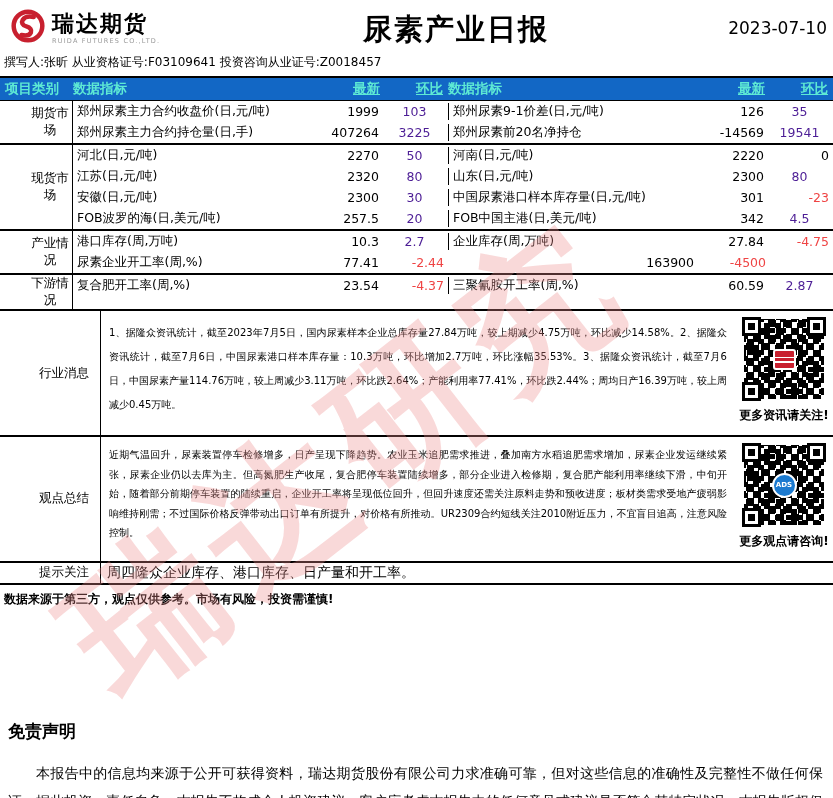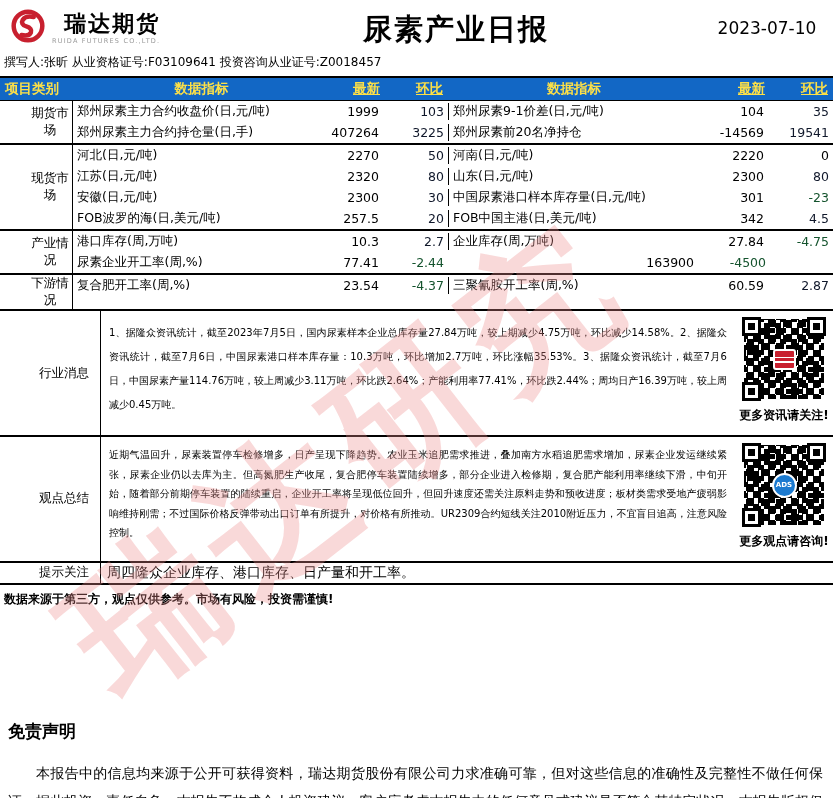--- a/index.html
+++ b/index.html
@@ -6,52 +6,52 @@
   html,body { background:#fff; }
   .page {
     position:relative; width:833px; height:798px; background:#fff;
     font-family:"DejaVu Sans","Liberation Sans",sans-serif; color:#000;
     overflow:hidden;
   }
   
   .rpt-header { display:flex; align-items:flex-start; padding:8px 6px 0 10px; }
   .logo-wrap { width:195px; display:flex; align-items:center; gap:6px; }
   .logo-text-col { display:flex; flex-direction:column; }
-  .logo-cn { font-size:22px; font-weight:bold; letter-spacing:2px; line-height:24px;text-align:right; }
+  .logo-cn { font-size:22px; font-weight:bold; letter-spacing:2px; line-height:24px; }
   .logo-en { font-size:6.5px; color:#999; letter-spacing:1.2px; margin-top:1px; }
   .rpt-title { flex:1; text-align:center; font-size:29px; font-weight:bold; letter-spacing:2px; padding-top:2px; }
-  .rpt-date { width:120px; text-align:center; font-size:17px; padding-top:10px; }
+  .rpt-date { width:120px; text-align:right; font-size:17px; padding-top:10px; }
   .author-line { font-size:12px; padding:4px 0 5px 4px; border-bottom:2px solid #000; }
 
   
   .thead {
     display:grid; grid-template-columns:73px 257px 55px 63px 252px 70px 63px;
-    background:#1267C5; color:#fde047; font-weight:bold; font-size:13.5px;
+    background:#1267C5; color:#5eead4; font-weight:bold; font-size:13.5px;
     height:23px; align-items:center; border-bottom:1px solid #000;
   }
   .thead .h-left { padding-left:5px; }
-  .thead .h-center { text-align:center; }
+  .thead .h-center { text-align:left; }
   .thead .h-right { text-align:right; padding-right:5px;text-decoration:underline; }
 
   .group { display:flex; border-bottom:2px solid #000; }
   .cat {
     width:73px; display:flex; align-items:center; justify-content:center;
     font-size:12.5px; border-right:1px solid #000; text-align:center;margin-left:28px;
   }
   .rows { flex:1; }
   .drow {
     display:grid; grid-template-columns:257px 55px 63px 252px 70px 63px;
     height:21px; align-items:center; font-size:12.5px;
   }
   .lbl { padding-left:4px; white-space:nowrap; overflow:hidden; }
   .val { text-align:right; padding-right:6px; }
   .chg { text-align:right; padding-right:4px; }
   .c4 { border-left:1px solid #000; }
-  .chg[data-dir="up"] { color:#0f172a; }
-  .chg[data-dir="down"] { color:#14532d; }
+  .chg[data-dir="up"] { color:#4c1d95;text-align:center; }
+  .chg[data-dir="down"] { color:#ef4444; }
   .chg[data-dir="flat"] { color:#000; }
 
   .sect { display:flex; border-bottom:2px solid #000; }
   .sect-body { flex:1; display:flex; }
   .sect-text { flex:1; font-size:10px; line-height:19.5px; padding:8px 8px 18px 8px; text-align:justify; }
   .news .sect-text { line-height:24px; padding-top:10px; }
   .qr-col { width:98px; display:flex; flex-direction:column; align-items:center; gap:6px; padding:6px 4px; }
   .qr {
     position:relative; width:84px; height:84px; background:#fff;
     background-image:
@@ -131,21 +131,21 @@
   </div>
 
   <div class="group">
     <div class="cat">期货市场</div>
     <div class="rows">
       <div class="drow">
         <div class="lbl">郑州尿素主力合约收盘价(日,元/吨)</div>
         <div class="val">1999</div>
         <div class="chg" data-dir="up">103</div>
         <div class="lbl c4">郑州尿素9-1价差(日,元/吨)</div>
-        <div class="val">104</div>
+        <div class="val">126</div>
         <div class="chg" data-dir="up">35</div>
       </div>
       <div class="drow">
         <div class="lbl">郑州尿素主力合约持仓量(日,手)</div>
         <div class="val">407264</div>
         <div class="chg" data-dir="up">3225</div>
         <div class="lbl c4">郑州尿素前20名净持仓</div>
         <div class="val">-14569</div>
         <div class="chg" data-dir="up">19541</div>
       </div>

